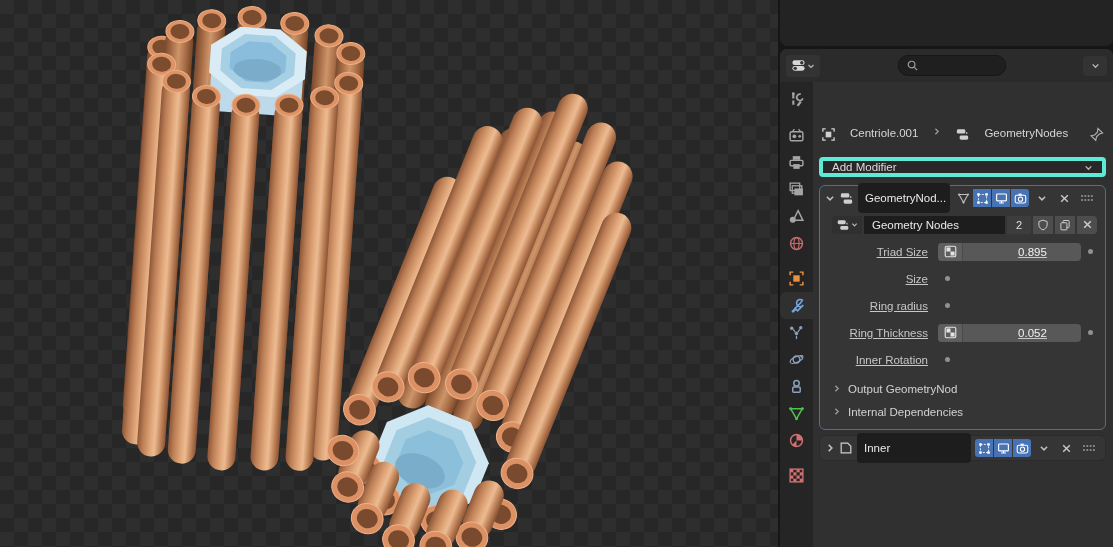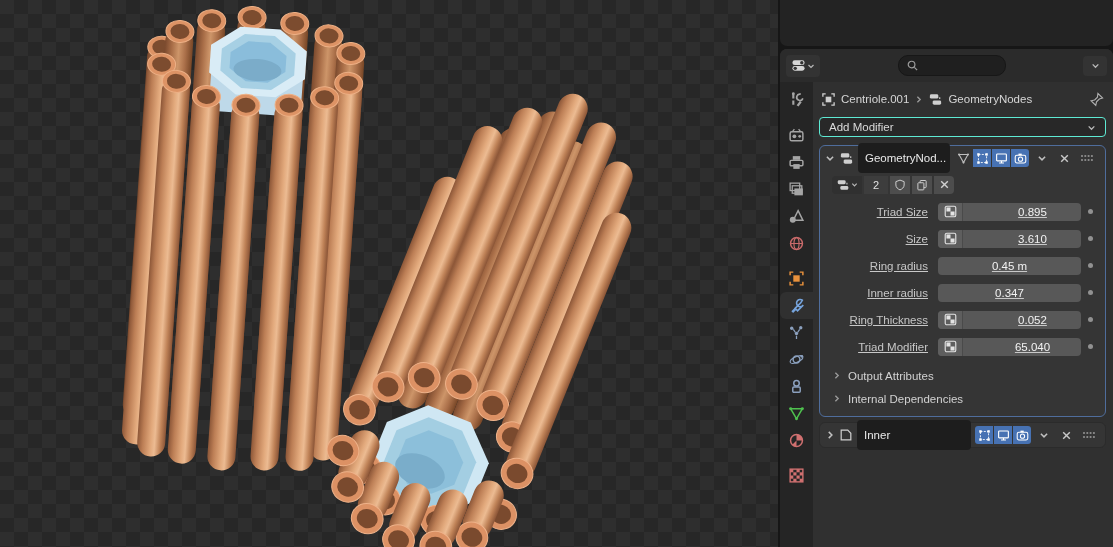--- a/index.html
+++ b/index.html
@@ -24,23 +24,23 @@
     display:flex; align-items:center; padding:0 7px; margin-left:78px; }
   .hdr-menu{ margin-left:auto; width:24px; height:20px; background:#333; border-radius:4px; }
   .props-body{ flex:1; display:flex; min-height:0; }
   
   .tabs{ width:33px; background:#252525; display:flex; flex-direction:column; padding-top:4px; flex:0 0 auto; }
   .tab{ height:27px; width:33px; display:flex; align-items:center; justify-content:center; }
   .tab.active{ background:#303030; border-radius:6px 0 0 6px; }
   .gap-s{ margin-top:9px; } .gap-m{ margin-top:8px; }
   
   .main{ flex:1; background:#303030; padding:5px 7px 0 6px; overflow:hidden; }
-  .breadcrumb{ height:24px; display:flex; align-items:center; gap:5px; padding:0 2px; color:#d6d6d6; font-size:11.5px; }
+  .breadcrumb{ height:24px; display:flex; gap:14px; padding:0 2px; color:#d6d6d6; font-size:11.5px;margin-top:40px; }
   .bc-pin{ margin-left:auto; }
-  .add-mod{ margin-top:6px; height:20px; width:100%; background:#282828; border:1px solid #5eead4; border-radius:4px;
+  .add-mod{ margin-top:6px; height:20px; width:100%; background:#282828; border:4px solid #5eead4; border-radius:4px;
     display:flex; align-items:center; padding:0 9px; color:#dadada; font-size:11.5px; }
   .add-mod svg{ margin-left:auto; }
   
   .panel{ background:#353535; border-radius:6px; margin-top:8px; border:1px solid #2b2b2b; }
   .panel.active-mod{ border:1px solid #4f6d9c; }
   .panel-hdr{ height:24px; display:flex; align-items:center; padding:0 5px; gap:4px; }
   .name-field{ height:18px; background:#1d1d1d; border-radius:4px; display:flex; align-items:center;
     padding:15px 7px; color:#e8e8e8; font-size:11.5px; }
   .nf-geo{ width:92px; } .nf-bevel{ width:114px; }
   .toggle{ width:18px; height:18px; border-radius:3px; background:transparent; }
@@ -432,20 +432,21 @@
                 <div class="btn ng-browse">
                   <svg class="ic" width="14" height="14" viewBox="0 0 16 16">
                       <rect x="2" y="2.5" width="9" height="4.5" rx="1.5" fill="#cfcfcf"></rect>
                       <rect x="5" y="9" width="9" height="4.5" rx="1.5" fill="#cfcfcf"></rect>
                       <path d="M12.5 5.5v2" stroke="#cfcfcf" stroke-width="1.2"></path>
                     </svg>
                   <svg class="ic" width="7" height="7" viewBox="0 0 8 8">
                       <path d="M1.5 3l2.5 2.5L6.5 3" fill="none" stroke="#b8b8b8" stroke-width="1.4"></path>
                     </svg>
                 </div>
+                <div class="ng-name">Geometry Nodes</div>
                 <div class="ng-count">2</div>
                 <div class="btn ng-btn">
                     <svg class="ic" width="12" height="12" viewBox="0 0 16 16">
                       <path d="M8 1.5l5.5 2v4.5c0 3.2-2.7 5.4-5.5 6.5-2.8-1.1-5.5-3.3-5.5-6.5V3.5z" fill="none" stroke="#d0d0d0" stroke-width="1.3"></path>
                     </svg>
                   </div>
                 <div class="btn ng-btn">
                     <svg class="ic" width="12" height="12" viewBox="0 0 16 16">
                       <rect x="5.5" y="2" width="8" height="9.5" rx="1" fill="none" stroke="#d0d0d0" stroke-width="1.3"></rect>
                       <rect x="2.5" y="5" width="8" height="9.5" rx="1" fill="#4d4d4d" stroke="#d0d0d0" stroke-width="1.3"></rect>
@@ -469,48 +470,26 @@
                       </svg>
                     </div>
                   <div class="fval">0.895</div>
                 </div>
                 <div class="fdot">
                     <span class="dot"></span>
                   </div>
               </div>
               <div class="frow">
                 <div class="flabel">Size</div>
-                <div class="fwrap">
-                  <div class="fattr">
-                      <svg class="ic" width="13" height="13" viewBox="0 0 16 16">
-                        <rect x="1.5" y="1.5" width="13" height="13" rx="2" fill="none" stroke="#e3e3e3" stroke-width="1.4"></rect>
-                        <rect x="3" y="3" width="5" height="5" fill="#e3e3e3"></rect>
-                        <rect x="8" y="8" width="5" height="5" fill="#e3e3e3"></rect>
-                      </svg>
-                    </div>
-                  <div class="fval">3.610</div>
-                </div>
                 <div class="fdot">
                     <span class="dot"></span>
                   </div>
               </div>
               <div class="frow">
                 <div class="flabel">Ring radius</div>
-                <div class="fwrap">
-                  <div class="fval">0.45 m</div>
-                </div>
-                <div class="fdot">
-                    <span class="dot"></span>
-                  </div>
-              </div>
-              <div class="frow">
-                <div class="flabel">Inner radius</div>
-                <div class="fwrap">
-                  <div class="fval">0.347</div>
-                </div>
                 <div class="fdot">
                     <span class="dot"></span>
                   </div>
               </div>
               <div class="frow">
                 <div class="flabel">Ring Thickness</div>
                 <div class="fwrap">
                   <div class="fattr">
                       <svg class="ic" width="13" height="13" viewBox="0 0 16 16">
                         <rect x="1.5" y="1.5" width="13" height="13" rx="2" fill="none" stroke="#e3e3e3" stroke-width="1.4"></rect>
@@ -518,41 +497,31 @@
                         <rect x="8" y="8" width="5" height="5" fill="#e3e3e3"></rect>
                       </svg>
                     </div>
                   <div class="fval">0.052</div>
                 </div>
                 <div class="fdot">
                     <span class="dot"></span>
                   </div>
               </div>
               <div class="frow">
-                <div class="flabel">Triad Modifier</div>
-                <div class="fwrap">
-                  <div class="fattr">
-                      <svg class="ic" width="13" height="13" viewBox="0 0 16 16">
-                        <rect x="1.5" y="1.5" width="13" height="13" rx="2" fill="none" stroke="#e3e3e3" stroke-width="1.4"></rect>
-                        <rect x="3" y="3" width="5" height="5" fill="#e3e3e3"></rect>
-                        <rect x="8" y="8" width="5" height="5" fill="#e3e3e3"></rect>
-                      </svg>
-                    </div>
-                  <div class="fval">65.040</div>
-                </div>
+                <div class="flabel">Inner Rotation</div>
                 <div class="fdot">
                     <span class="dot"></span>
                   </div>
               </div>
 
               <div class="sect">
                 <svg class="ic" width="9" height="9" viewBox="0 0 8 8">
                     <path d="M3 1.5L5.5 4 3 6.5" fill="none" stroke="#9a9a9a" stroke-width="1.2"></path>
                   </svg>
-                <span>Output Attributes</span>
+                <span>Output GeometryNod</span>
               </div>
               <div class="sect">
                 <svg class="ic" width="9" height="9" viewBox="0 0 8 8">
                     <path d="M3 1.5L5.5 4 3 6.5" fill="none" stroke="#9a9a9a" stroke-width="1.2"></path>
                   </svg>
                 <span>Internal Dependencies</span>
               </div>
             </div>
           </div>
 

